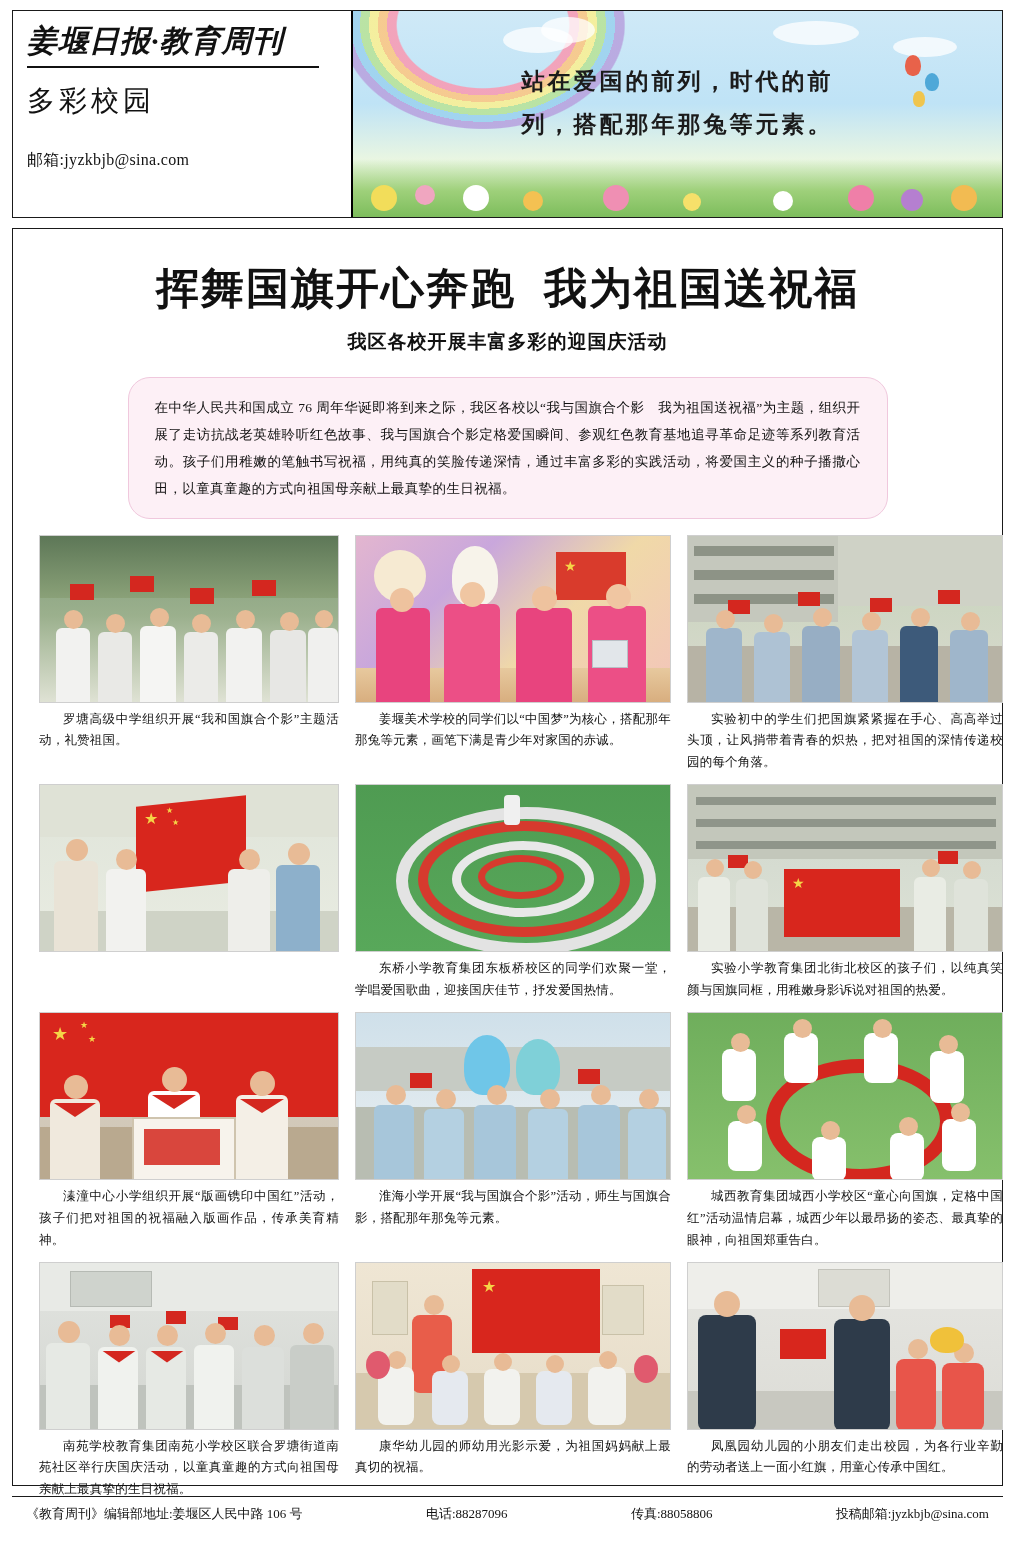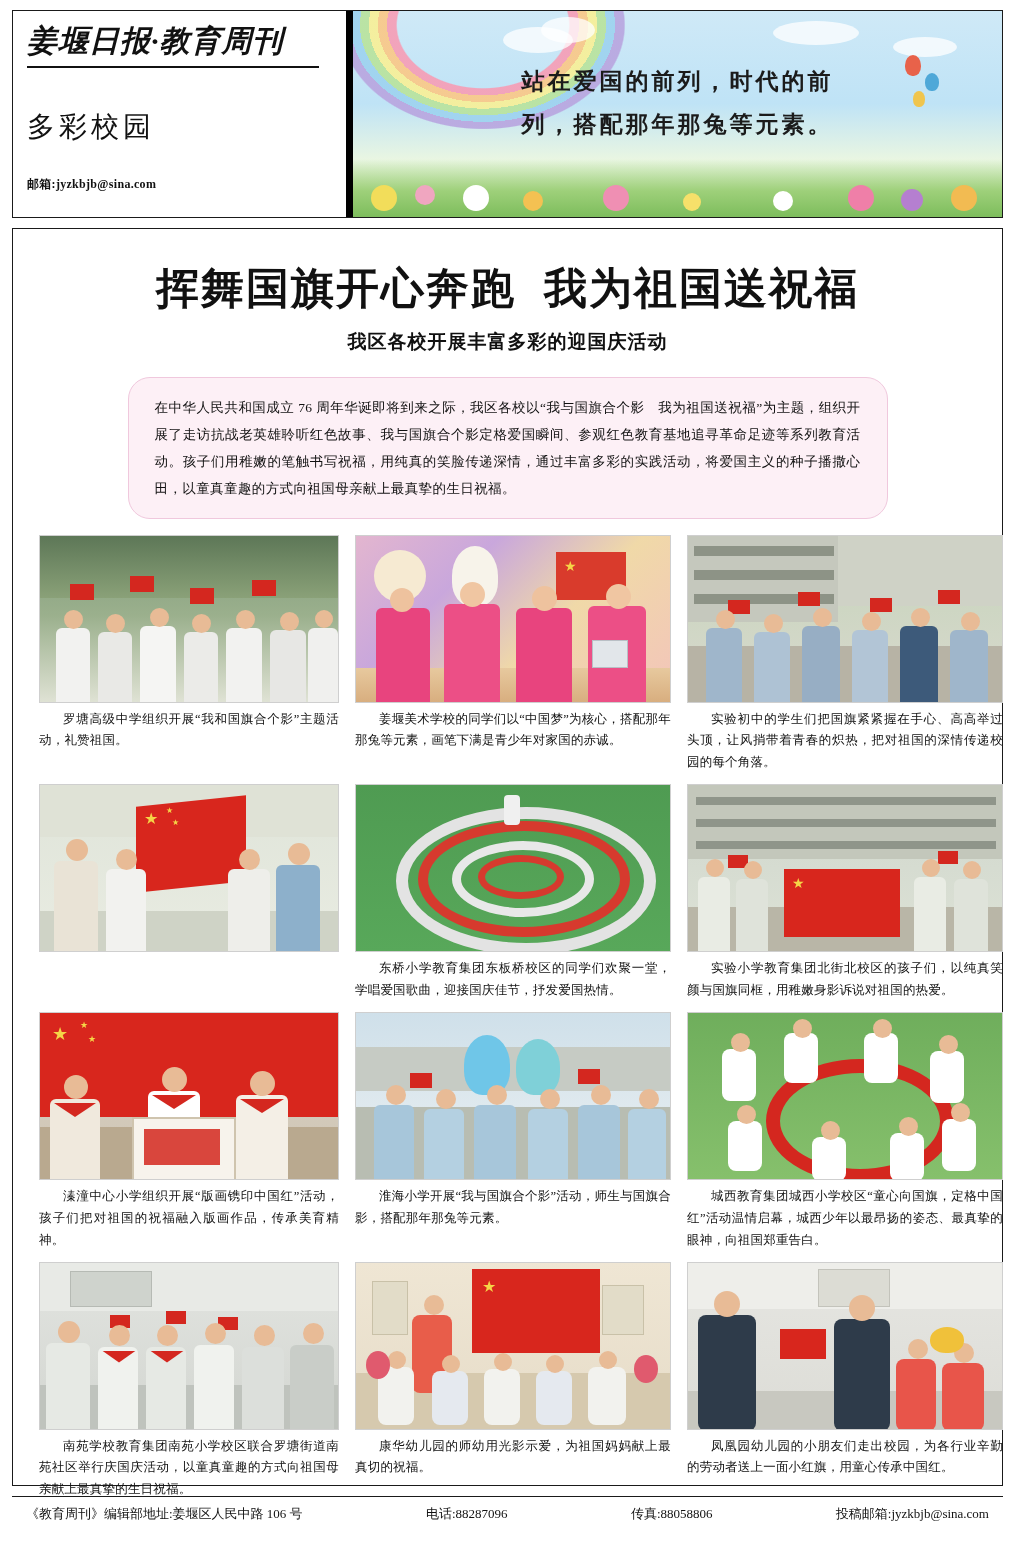--- a/index.html
+++ b/index.html
@@ -25,50 +25,49 @@
   
   .masthead {
     display: flex;
     border: 1px solid #1a1a1a;
     height: 208px;
     box-sizing: border-box;
   }
   .masthead-left {
     width: 340px;
     box-sizing: border-box;
-    border-right: 7px solid #000000;
+    border-right: 2px solid #000000;
     padding: 10px 14px 6px 14px;
     position: relative;
   }
   .paper-title {
     font-family: "Liberation Serif", serif;
     font-weight: bold;
     font-style: italic;
     font-size: 30px;
     letter-spacing: 1px;
     color: #111;
     white-space: nowrap;
   }
   .title-underline {
     width: 292px;
     height: 2px;
     background: #111;
     margin-top: 4px;
   }
   .section-name {
-    margin-top: 40px;
+    margin-top: 14px;
     font-size: 28px;
     letter-spacing: 4px;
     font-family: "Liberation Serif", serif;
   }
   .email-line {
     margin-top: 30px;
-    font-size: 12px;
+    font-size: 16px;
     letter-spacing: 0.3px;
-    font-weight: bold;
   }
   .masthead-left-right {
     position: absolute;
     right: 14px;
     top: 10px;
     width: 128px;
     text-align: center;
   }
   .page-no {
     font-size: 44px;

